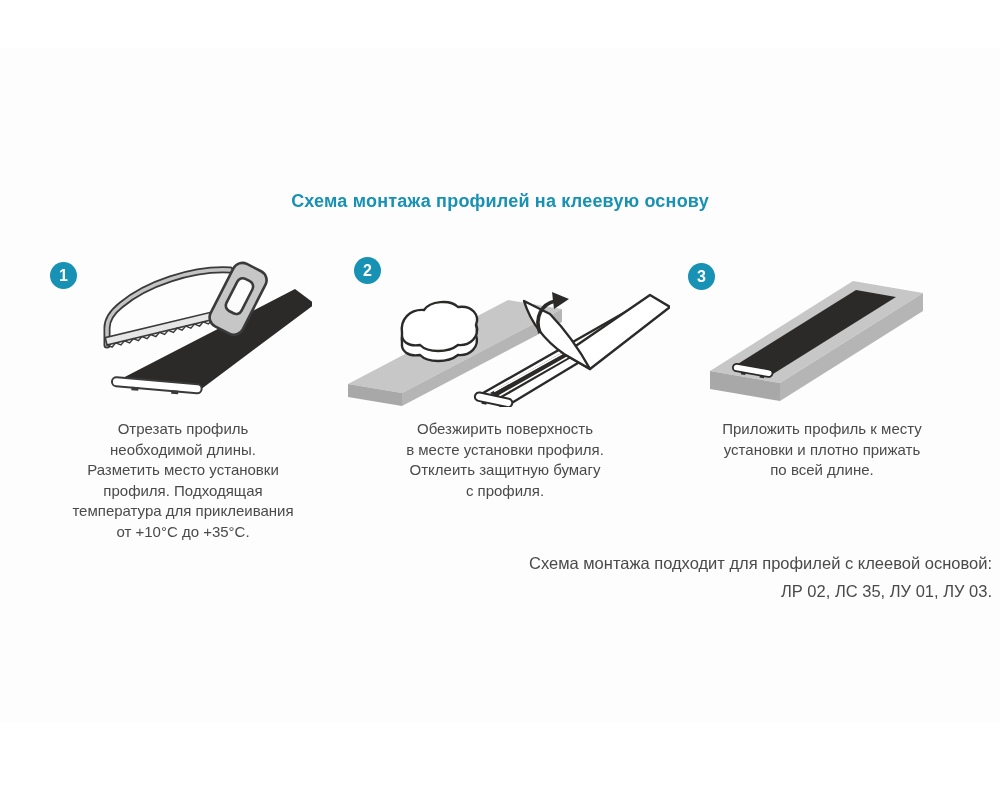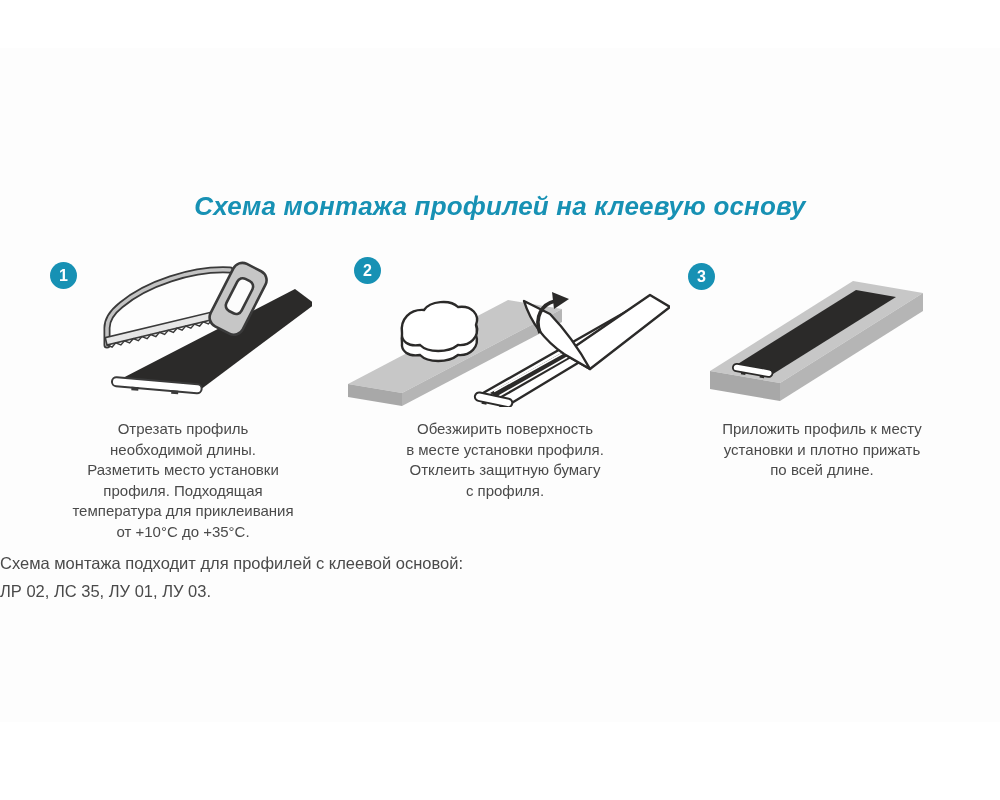--- a/index.html
+++ b/index.html
@@ -9,22 +9,22 @@
     font-family:"Liberation Sans","DejaVu Sans",sans-serif;
     overflow:hidden;
   }
   .canvas{position:relative;width:1000px;height:800px;background:#fdfdfd;}
   .band{position:absolute;left:0;width:1000px;background:#ffffff;}
   .band.top{top:0;height:48px;}
   .band.bottom{bottom:0;height:78px;}
 
   .title{
     position:absolute;top:191px;left:0;width:1000px;
-    text-align:center;font-size:26px;font-weight:bold;
-    color:#1791b4;letter-spacing:.2px;font-style:italic;
+    text-align:center;font-size:18px;font-weight:bold;
+    color:#1791b4;letter-spacing:.2px;
   }
 
   .step{position:absolute;top:255px;}
   #step1{left:38px;width:290px;}
   #step2{left:340px;width:330px;}
   #step3{left:672px;width:300px;}
 
   .badge{
     position:absolute;width:27px;height:27px;border-radius:50%;
     background:#1791b4;color:#ffffff;font-weight:bold;font-size:16px;
@@ -40,21 +40,21 @@
   #step3 .illus{left:34px;top:24px;}
 
   .desc{
     position:absolute;top:164px;left:0;width:100%;
     text-align:center;font-size:15px;line-height:20.5px;
     color:#4a4a4a;white-space:pre-line;
   }
 
   .footer-note{
     position:absolute;top:549px;left:0;width:992px;
-    text-align:left;font-size:16.5px;line-height:28px;
+    text-align:right;font-size:16.5px;line-height:28px;
     color:#4a4a4a;white-space:pre-line;
   }
 </style>
 </head>
 <body>
 
 <div class="canvas">
   <div class="band top"></div>
   <div class="band bottom"></div>
 

